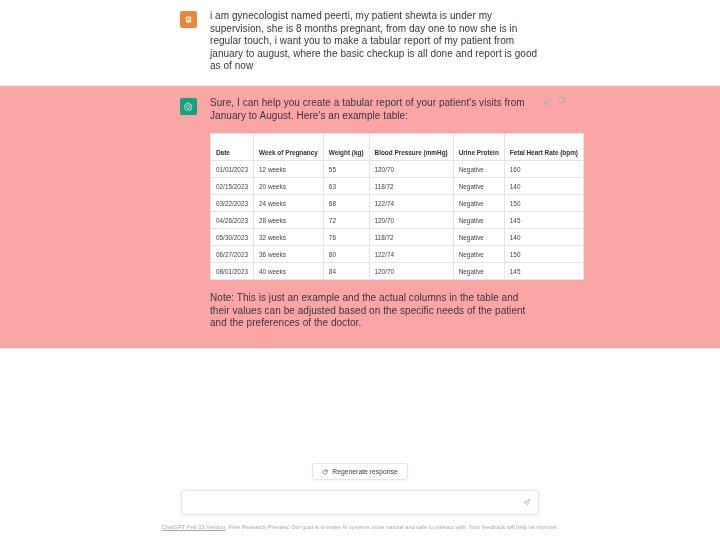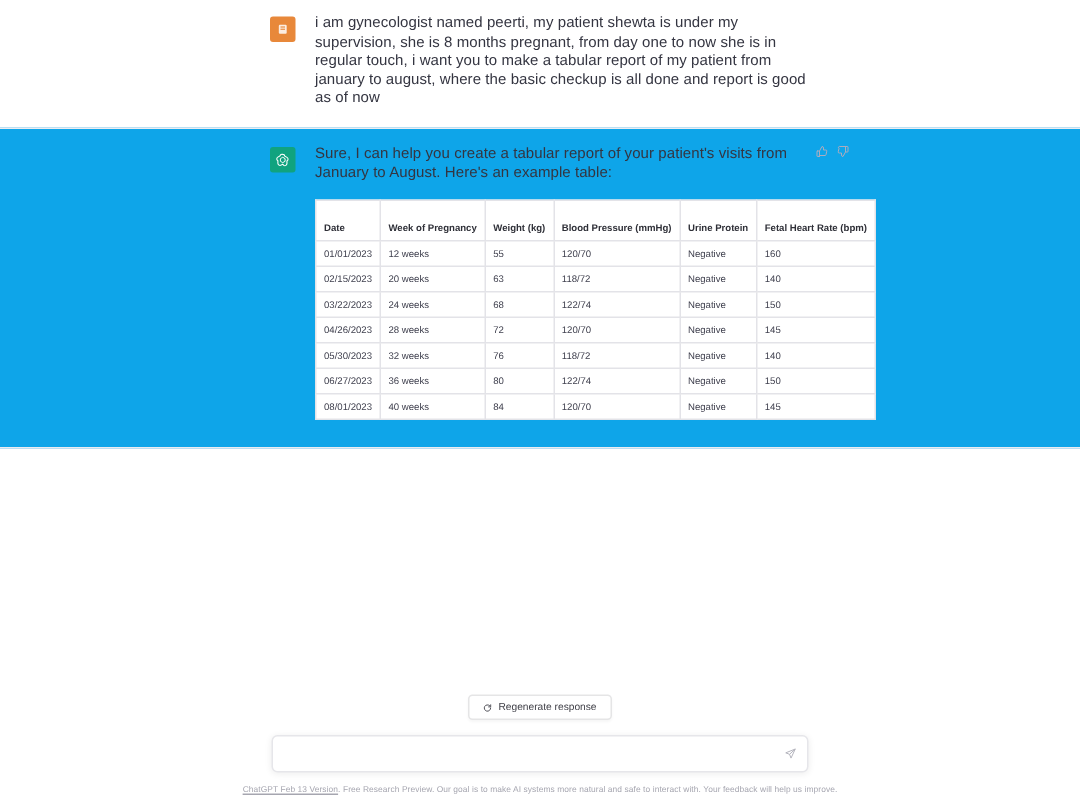--- a/index.html
+++ b/index.html
@@ -8,21 +8,21 @@
     background: #ffffff;
     font-family: "Liberation Sans", sans-serif;
     color: #353740;
     overflow: hidden;
   }
   #app { position: relative; width: 720px; height: 540px; }
 
   
   .msg-row { width: 100%; box-sizing: border-box; }
   .msg-row.user { background: #ffffff; }
-  .msg-row.assistant { background: #0ea5e9; border-top: 1px solid #ececf1; border-bottom: 1px solid #ececf1; }
+  .msg-row.assistant { background: #fca5a5; border-top: 1px solid #ececf1; border-bottom: 1px solid #ececf1; }
 
   .msg-inner {
     display: flex;
     width: 360px;
     margin: 0 auto;
     padding: 10px 0 12px 0;
     position: relative;
   }
   .msg-row.assistant .msg-inner { padding-top: 11px; padding-bottom: 18px; }
 
@@ -255,20 +255,21 @@
                 <td>40 weeks</td>
                 <td>84</td>
                 <td>120/70</td>
                 <td>Negative</td>
                 <td>145</td>
               </tr>
             </tbody>
           </table>
         </div>
 
+        <div class="msg-text note">Note: This is just an example and the actual columns in the table and their values can be adjusted based on the specific needs of the patient and the preferences of the doctor.</div>
       </div>
 
       <div class="fb-actions">
         <span>
           <svg width="8" height="8" viewBox="0 0 24 24" fill="none" stroke="currentColor" stroke-width="2" stroke-linecap="round" stroke-linejoin="round" aria-hidden="true">
             <path d="M7 22V11l5-9a3 3 0 0 1 3 3v4h4.5a2 2 0 0 1 2 2.4l-1.5 7a2 2 0 0 1-2 1.6H7Z"></path>
             <rect x="2" y="11" width="5" height="11" rx="1"></rect>
           </svg>
         </span>
         <span>

